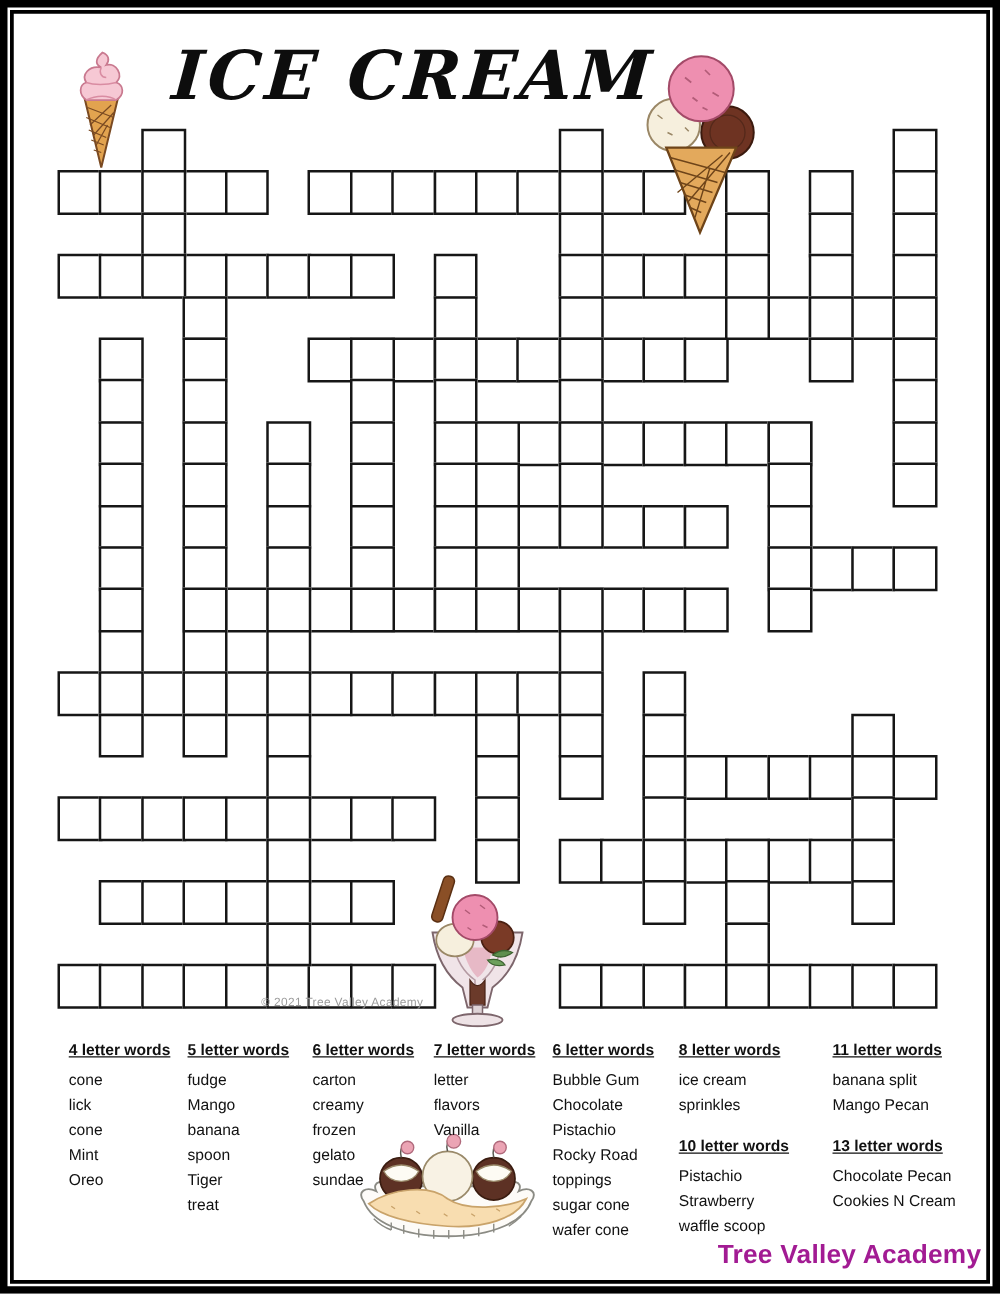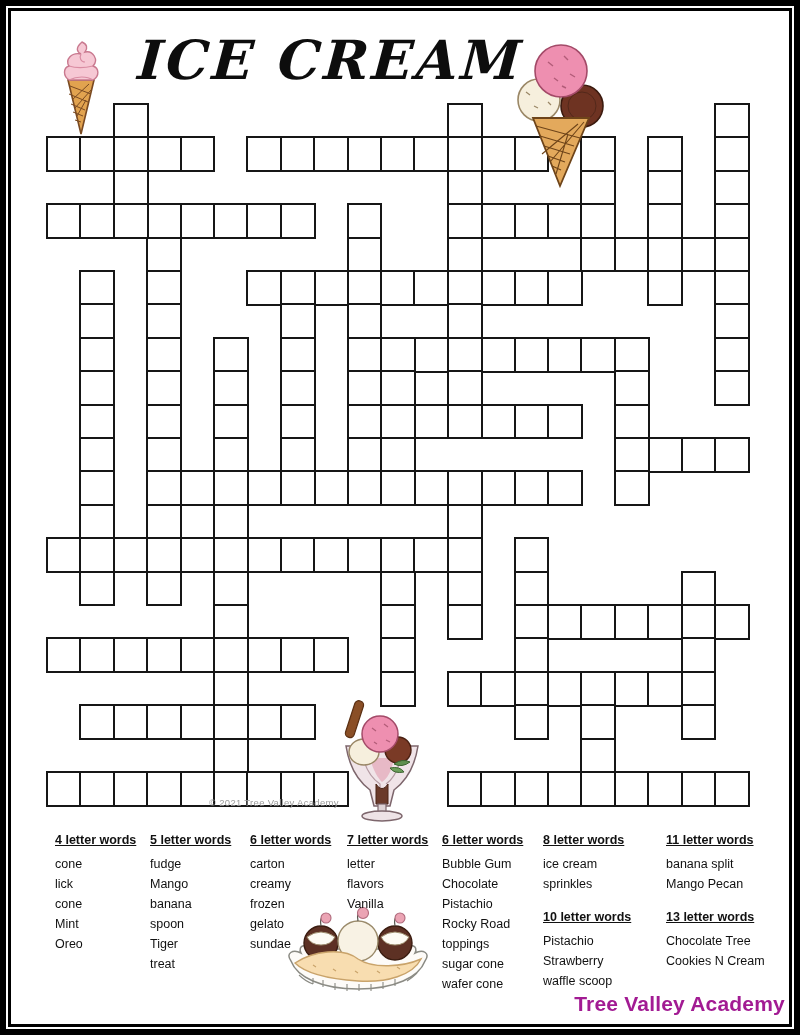--- a/index.html
+++ b/index.html
@@ -390,21 +390,21 @@
       <div class="wl-header wl-gap">10 letter words</div>
       <div class="wl-item">Pistachio</div>
       <div class="wl-item">Strawberry</div>
       <div class="wl-item">waffle scoop</div>
     </div>
     <div class="wl-col" style="left: 666px;">
       <div class="wl-header">11 letter words</div>
       <div class="wl-item">banana split</div>
       <div class="wl-item">Mango Pecan</div>
       <div class="wl-header wl-gap">13 letter words</div>
-      <div class="wl-item">Chocolate Tree</div>
+      <div class="wl-item">Chocolate Pecan</div>
       <div class="wl-item">Cookies N Cream</div>
     </div>
   </div>
 
 <svg class="deco" style="left:283px; top:903px;" width="150" height="94" viewBox="0 0 150 94">
   <path d="M8,58 C2,50 10,46 18,50 C14,42 24,40 30,46 L120,46 C126,40 136,42 132,50 C140,46 148,50 142,58 C136,74 112,86 75,86 C38,86 14,74 8,58 Z" fill="#fdfbf8" stroke="#8b8b84" stroke-width="1.5"></path>
   <path d="M16,72 q6,6 14,9 M30,81 l0,-6 M40,84 l0,-7 M52,87 l0,-7 M64,88 l0,-7 M76,88 l0,-7 M88,88 l0,-7 M100,86 l0,-7 M112,83 l0,-7 M124,78 q6,-4 10,-8" stroke="#8b8b84" stroke-width="1.1" fill="none"></path>
   <circle cx="38" cy="40" r="17" fill="#5d3124" stroke="#3a1c10" stroke-width="1.4"></circle>
   <circle cx="112" cy="40" r="17" fill="#5d3124" stroke="#3a1c10" stroke-width="1.4"></circle>
   <circle cx="75" cy="38" r="20" fill="#f8f2e4" stroke="#9a8a6a" stroke-width="1.4"></circle>

